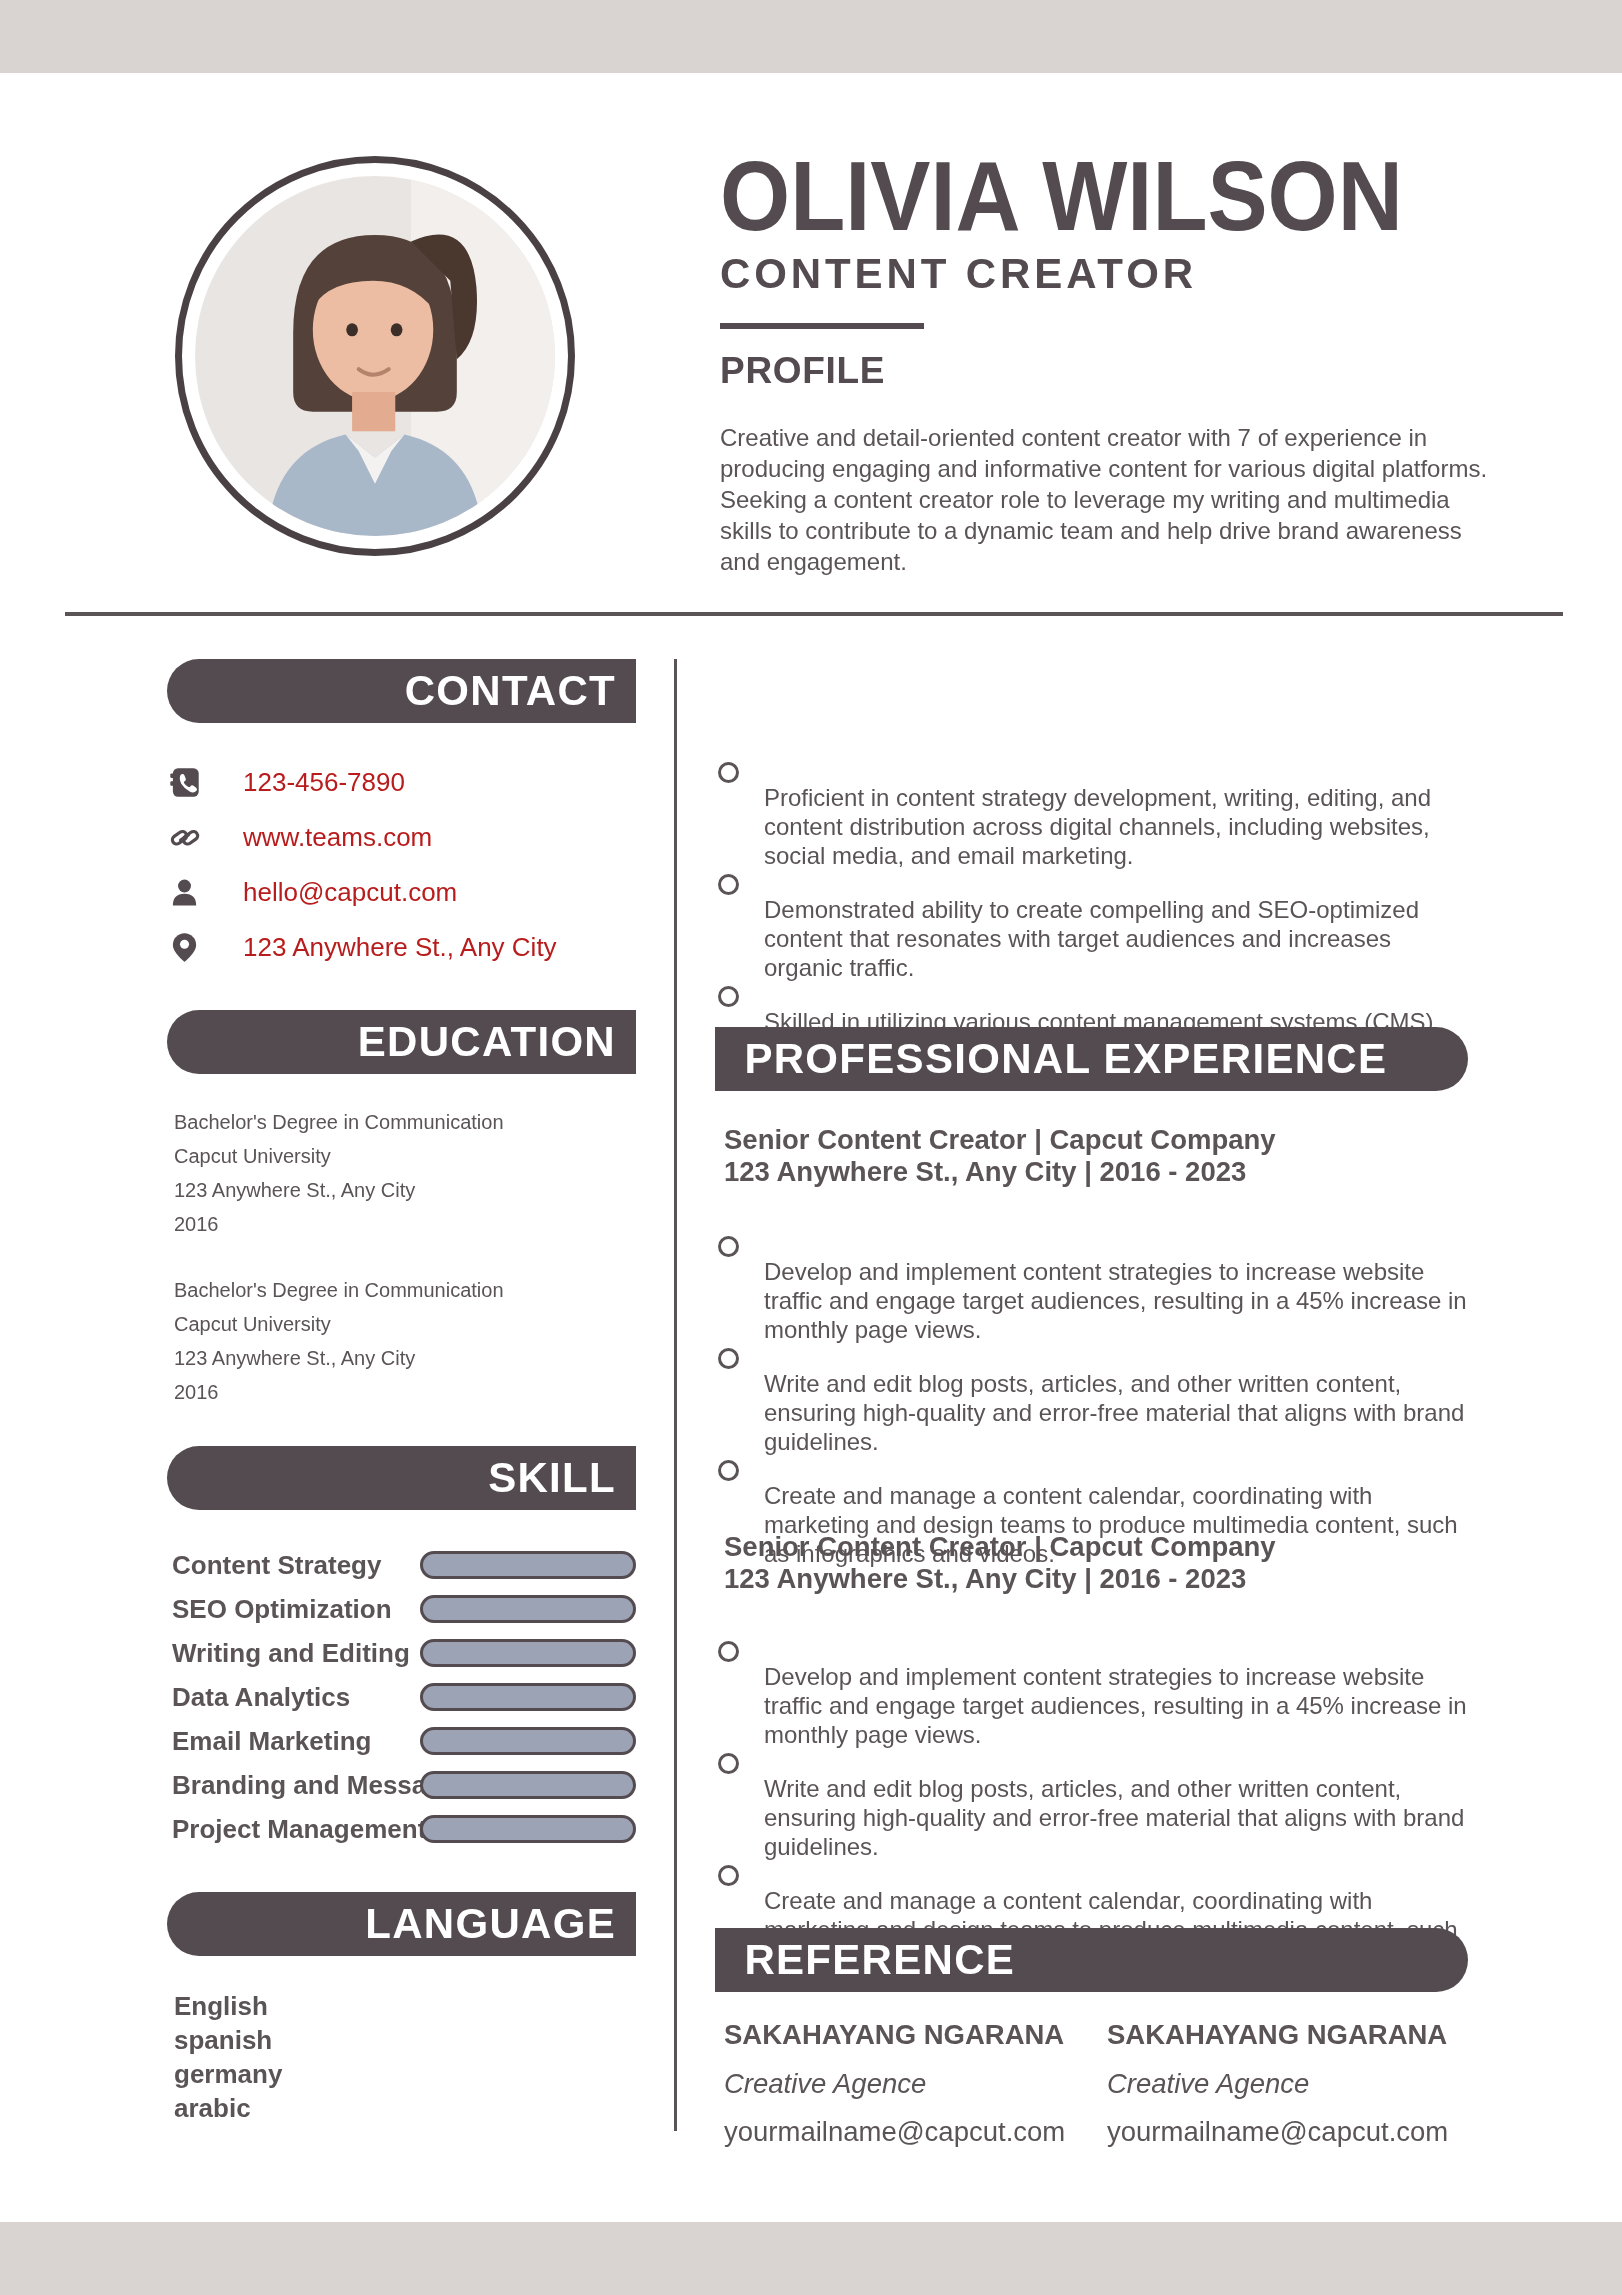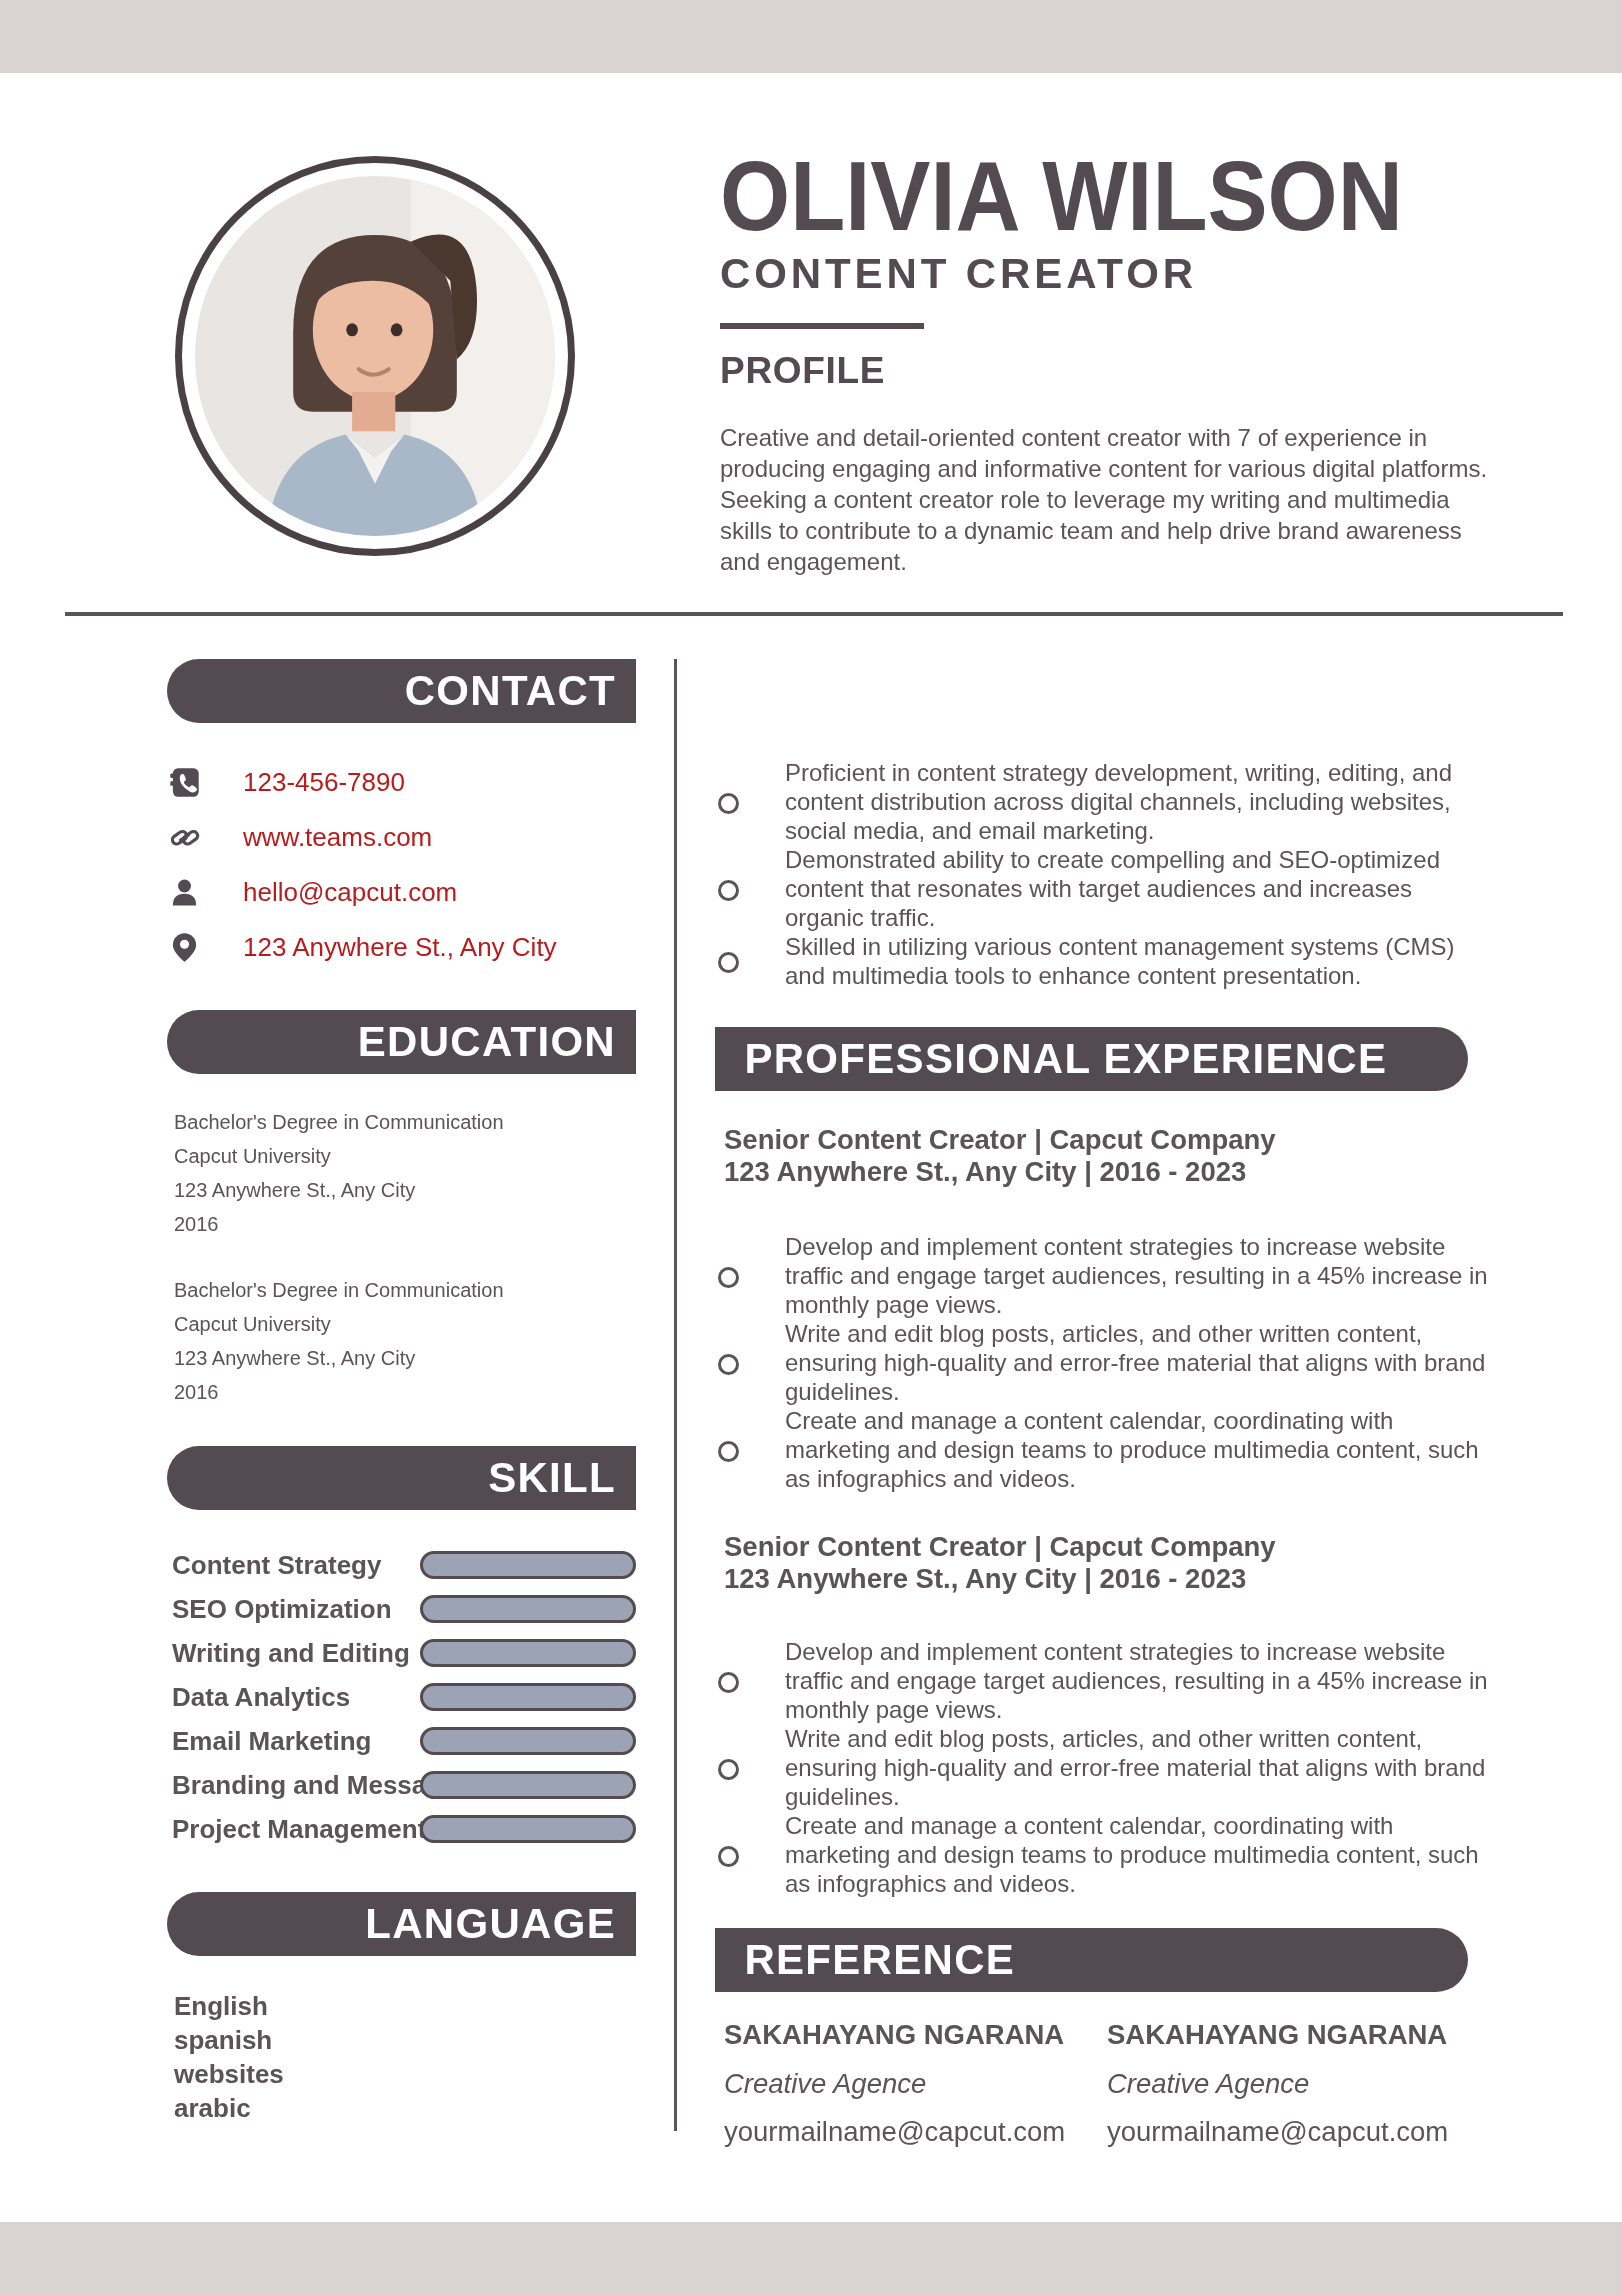--- a/index.html
+++ b/index.html
@@ -70,21 +70,21 @@
     border:3.3px solid #534b4f;border-radius:15.7px;background:#9ca3b5;overflow:hidden;
   }
   .skill-fill{height:100%;background:#534b4f;border-radius:0 10.5px 10.5px 0;}
 
   
   .lang-list{position:absolute;left:174px;top:1989px;font-size:26px;font-weight:600;
     line-height:34px;color:#5b5457;}
 
   
   .bullets{position:absolute;left:718px;width:772px;}
-  .bullet{display:flex;align-items:center;}
+  .bullet{display:flex;align-items:flex-start;flex-direction:column;}
   .bullet-circle{
     width:21px;height:21px;flex:0 0 21px;border:3.9px solid #5b5457;border-radius:50%;
     box-sizing:border-box;margin-top:3.9px;background:transparent;
   }
   .bullet-text{margin-left:46px;font-size:24px;line-height:29px;color:#5b5457;width:705px;}
 
   .summary-bullets{top:758px;}
   .job1-bullets{top:1232px;}
   .job2-bullets{top:1637px;}
 
@@ -235,21 +235,21 @@
     </div>
   </div>
 
   <div class="bar left-side" style="top:1892px;">
     <span>LANGUAGE</span>
   </div>
 
   <div class="lang-list">
     <div>English</div>
     <div>spanish</div>
-    <div>websites</div>
+    <div>germany</div>
     <div>arabic</div>
   </div>
 
 
   <div class="bullets summary-bullets">
     <div class="bullet">
       <span class="bullet-circle"></span>
       <span class="bullet-text">Proficient in content strategy development, writing, editing, and content distribution across digital channels, including websites, social media, and email marketing.</span>
     </div>
     <div class="bullet">

